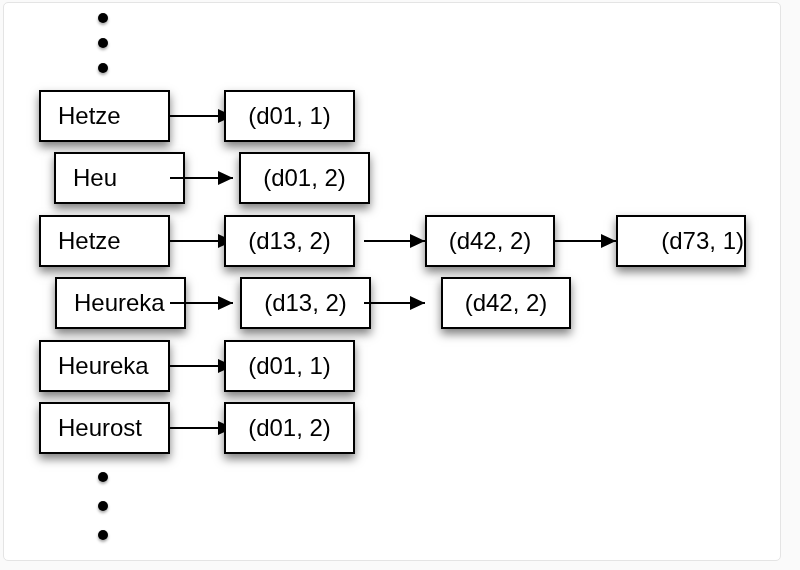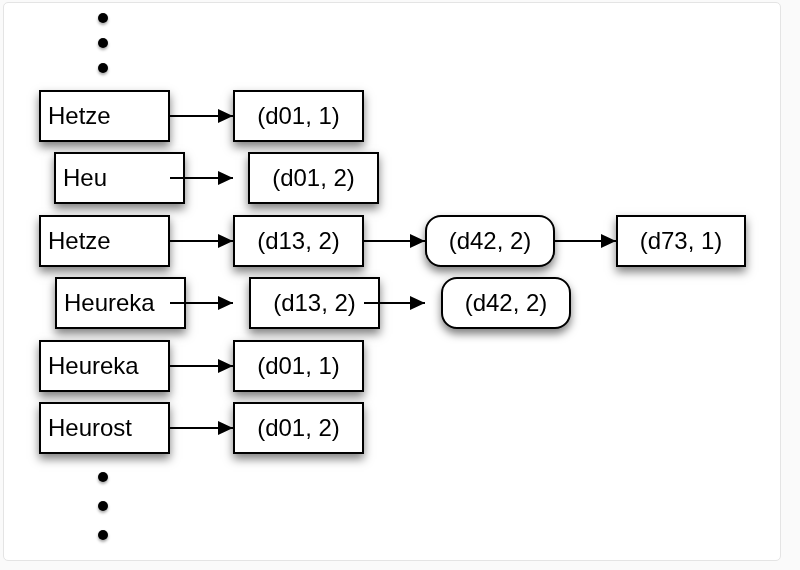--- a/index.html
+++ b/index.html
@@ -31,28 +31,28 @@
     height: 52px;
     background: #ffffff;
     border: 2px solid #000000;
     box-sizing: border-box;
     box-shadow: 0 5px 9px rgba(0,0,0,0.5);
     font-size: 24px;
     color: #000000;
     line-height: 48px;
     white-space: nowrap;
   }
-  .term { text-align: left; padding-left: 7px; }
+  .term { text-align: left; padding-left: 17px; }
   .posting { text-align: center; }
 
   
   .c1 { left: 39px;  width: 131px; }
-  .c2 { left: 233px; width: 131px; }
-  .c3 { left: 425px; width: 130px; border-radius: 16px; }
-  .c4 { left: 616px; width: 130px; }
+  .c2 { left: 224px; width: 131px; }
+  .c3 { left: 425px; width: 130px; }
+  .c4 { left: 616px; width: 130px; text-align: right; }
 
   
   .r0 { top: 90px; }
   .r1 { top: 152px; margin-left: 15px; }
   .r2 { top: 215px; }
   .r3 { top: 277px; margin-left: 16px; }
   .r4 { top: 340px; }
   .r5 { top: 402px; }
 
   

